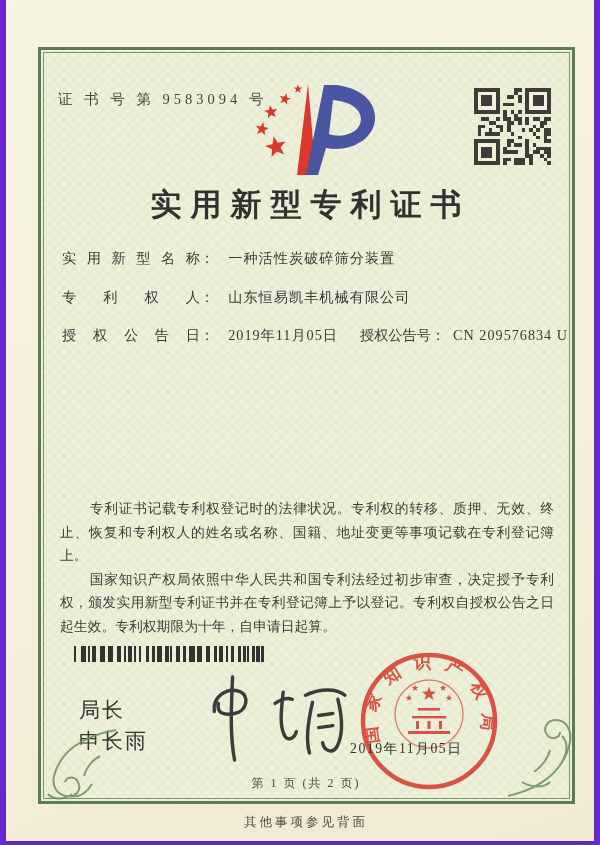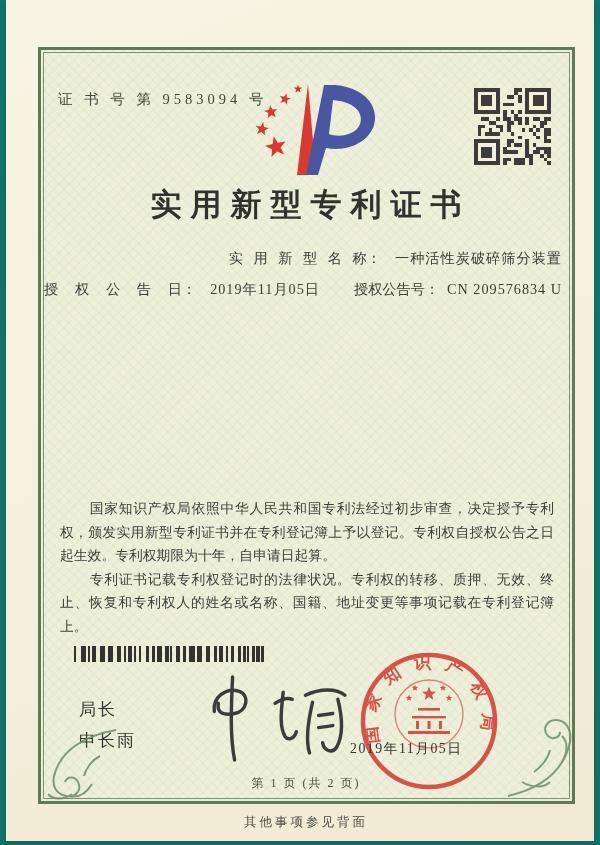--- a/index.html
+++ b/index.html
@@ -1,17 +1,17 @@
 <!DOCTYPE html>
 <html><head>
 <meta charset="utf-8">
 <style>
   html,body{margin:0;padding:0;}
   body{background:#b3afa2;font-family:"Liberation Serif","DejaVu Serif",serif;}
-  #stage{position:relative;width:600px;height:845px;overflow:hidden;background:#0f766e;}
+  #stage{position:relative;width:600px;height:845px;overflow:hidden;background:#6d28d9;}
 
   
   .paper{position:absolute;left:6px;top:0;width:588px;height:841px;
     background:linear-gradient(160deg,#f8f4e3 0%,#f5f0dc 55%,#f0ead3 100%);
     box-shadow:0 2px 6px rgba(60,55,40,.45);}
 
   
   .frame{position:absolute;left:32px;top:47px;width:531px;height:751px;
     border:3px solid #5d7b54;
     background:
@@ -23,37 +23,37 @@
   .cert-no{position:absolute;left:52px;top:90px;font-size:14.5px;letter-spacing:4px;color:#44463f;}
 
   .logo{position:absolute;left:230px;top:78px;width:140px;height:102px;}
   .qr{position:absolute;left:468px;top:88px;width:77px;height:77px;}
   .qr svg{width:100%;height:100%;shape-rendering:crispEdges;}
 
   .title{position:absolute;left:0;top:184px;width:600px;text-align:center;
     font-size:31px;font-weight:600;letter-spacing:9px;color:#30322f;text-indent:9px;}
 
   
-  .fields{position:absolute;left:56px;top:247px;width:500px;display:flex;flex-direction:column;gap:8px;
-    font-size:14.2px;color:#393b39;line-height:22.5px;align-items:flex-end;}
+  .fields{position:absolute;left:56px;top:247px;width:500px;display:flex;flex-direction:column;gap:16px;
+    font-size:14.2px;color:#393b39;line-height:22.5px;}
   .frow{white-space:nowrap;}
   .flabel{display:inline-block;width:138px;text-align:justify;text-align-last:justify;vertical-align:top;}
   .fcolon{display:inline-block;margin-right:14px;}
   .fvalue{letter-spacing:1px;}
-  .grant-no-pair{margin-left:34px;}
+  .grant-no-pair{margin-left:22px;}
   .grant-no-pair .fcolon{margin-right:8px;}
 
   .body-text{position:absolute;left:54px;top:497px;width:494px;font-size:13.8px;line-height:23.6px;
     color:#3c3e3a;text-align:justify;}
   .body-text p{margin:0;text-indent:2.15em;}
 
   .barcode{position:absolute;left:68px;top:646px;width:192px;height:16px;}
   .barcode svg{width:100%;height:100%;shape-rendering:crispEdges;}
 
-  .director{position:absolute;left:73px;top:694px;font-size:17px;color:#33352f;
+  .director{position:absolute;left:73px;top:694px;font-size:21px;color:#33352f;
     font-family:"Liberation Sans","DejaVu Sans",sans-serif;line-height:31px;letter-spacing:2px;}
   .signature{position:absolute;left:182px;top:668px;width:162px;height:98px;}
 
   .seal{position:absolute;left:350px;top:648px;width:146px;height:146px;opacity:.92;}
   .seal-date{position:absolute;left:344px;top:740px;font-size:13.8px;color:#33332f;letter-spacing:1.5px;z-index:5;}
 
   .ornament-left{position:absolute;left:34px;top:726px;width:82px;height:74px;opacity:.85;}
   .ornament-right{position:absolute;left:498px;top:694px;width:74px;height:106px;opacity:.85;}
 
   .page-info{position:absolute;left:0;top:775px;width:600px;text-align:center;
@@ -205,27 +205,30 @@
         </svg>
     </div>
 
     <div class="title">实用新型专利证书</div>
 
     <div class="fields">
       <div class="frow">
         <span class="flabel">实用新型名称</span><span class="fcolon">：</span><span class="fvalue">一种活性炭破碎筛分装置</span>
       </div>
       <div class="frow">
+        <span class="flabel">专利权人</span><span class="fcolon">：</span><span class="fvalue">山东恒易凯丰机械有限公司</span>
+      </div>
+      <div class="frow">
         <span class="flabel">授权公告日</span><span class="fcolon">：</span><span class="fvalue">2019年11月05日</span><span class="grant-no-pair"><span>授权公告号</span><span class="fcolon">：</span><span class="fvalue">CN 209576834 U</span></span>
       </div>
     </div>
 
     <div class="body-text">
+      <p>专利证书记载专利权登记时的法律状况。专利权的转移、质押、无效、终止、恢复和专利权人的姓名或名称、国籍、地址变更等事项记载在专利登记簿上。</p>
       <p>国家知识产权局依照中华人民共和国专利法经过初步审查，决定授予专利权，颁发实用新型专利证书并在专利登记簿上予以登记。专利权自授权公告之日起生效。专利权期限为十年，自申请日起算。</p>
-      <p>专利证书记载专利权登记时的法律状况。专利权的转移、质押、无效、终止、恢复和专利权人的姓名或名称、国籍、地址变更等事项记载在专利登记簿上。</p>
     </div>
 
     <div class="barcode">
       <svg id="barcode" viewBox="0 0 96 18" preserveAspectRatio="none" aria-hidden="true">
           <rect x="0" y="0" width="0.9478503823280334" height="18" fill="#34322e"></rect>
           <rect x="3.330097152292728" y="0" width="2.5628899335861206" height="18" fill="#34322e"></rect>
           <rect x="7.053871347010135" y="0" width="1.118691325187683" height="18" fill="#34322e"></rect>
           <rect x="8.948550082743168" y="0" width="1.891899974644184" height="18" fill="#34322e"></rect>
           <rect x="12.783050259947776" y="0" width="2.6338797092437742" height="18" fill="#34322e"></rect>
           <rect x="16.96424113214016" y="0" width="2.3954082965850834" height="18" fill="#34322e"></rect>

